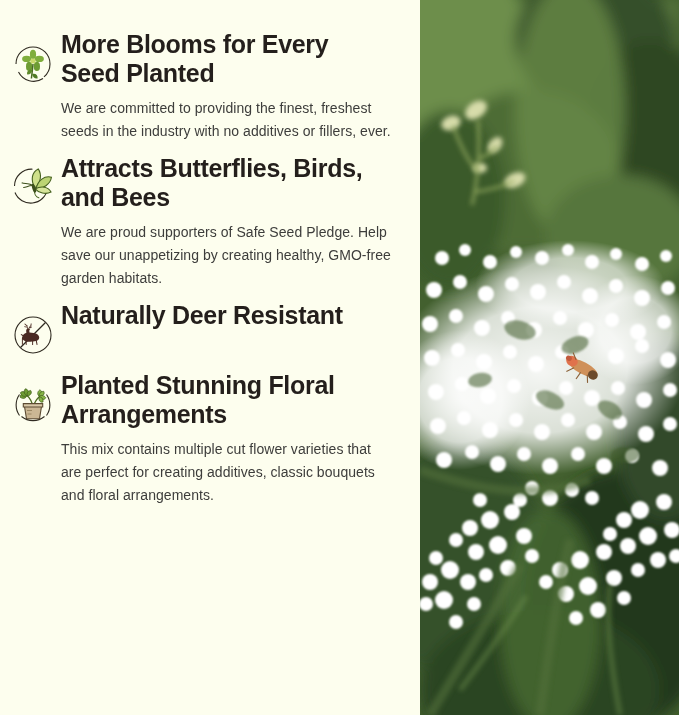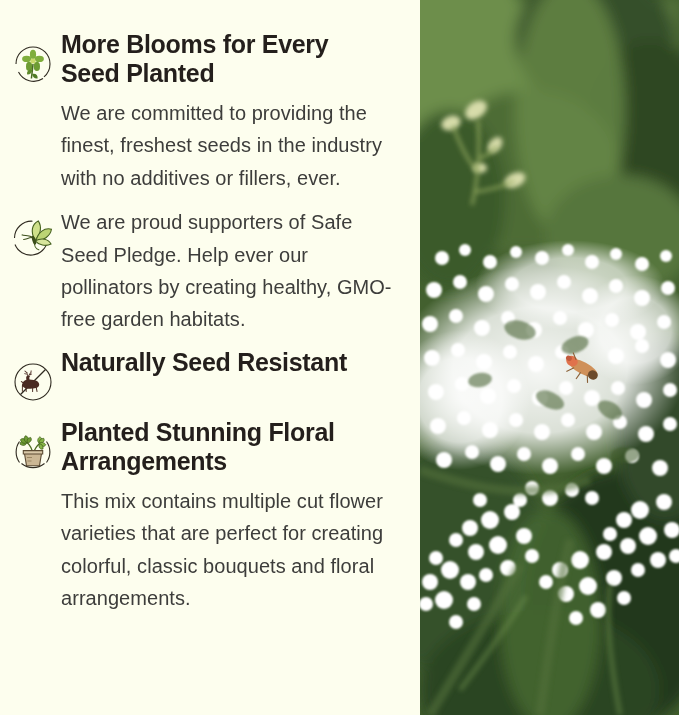--- a/index.html
+++ b/index.html
@@ -53,21 +53,21 @@
   .feature-title {
     font-size: 25px;
     font-weight: bold;
     line-height: 1.16;
     color: #241f1c;
     letter-spacing: -0.3px;
     margin-bottom: 9px;
   }
 
   .feature-desc {
-    font-size: 20px;
+    font-size: 14px;
     line-height: 1.62;
     color: #3d3d3b;
     letter-spacing: 0.05px;
   }
 
   
   .photo-panel {
     position: relative;
     width: 259px;
     height: 715px;
@@ -117,42 +117,43 @@
             <path d="M1 4 C5 -3 13 -6 19 -2 C16 4 7 7 1 4Z" fill="#bcd474" stroke="#46611f" stroke-width="1.1"></path>
             <path d="M0 4 C2 9 8 13 14 12 C13 6 7 3 0 4Z" fill="#d7e59c" stroke="#46611f" stroke-width="1.1"></path>
             <path d="M-1 4 C-3 9 -2 12 1 14" fill="none" stroke="#46611f" stroke-width="1"></path>
             <ellipse cx="-1" cy="3" rx="1.7" ry="4.6" fill="#3c4f1a"></ellipse>
             <path d="M-2 -1 C-6 -4 -9 -4 -11 -6" fill="none" stroke="#3c4f1a" stroke-width="1"></path>
             <path d="M-2 0 C-6 -1 -9 0 -11 -1" fill="none" stroke="#3c4f1a" stroke-width="1"></path>
           </g>
         </svg>
       </div>
       <div class="feature-text">
-        <div class="feature-desc">We are proud supporters of Safe Seed Pledge. Help ever our pollinators by creating healthy, GMO-free garden habitats.</div>
+        <div class="feature-title">Attracts Butterflies, Birds, and Bees</div>
+        <div class="feature-desc">We are proud supporters of Safe Seed Pledge. Help save our unappetizing by creating healthy, GMO-free garden habitats.</div>
       </div>
     </div>
 
     <div class="feature-row">
       <div class="feature-icon-wrap">
         <svg width="48" height="48" viewBox="0 0 48 48">
           <circle cx="24" cy="24" r="18" fill="none" stroke="#2f2a20" stroke-width="1.1"></circle>
           <line x1="11.5" y1="36.5" x2="36.5" y2="11.5" stroke="#2f2a20" stroke-width="1.2"></line>
           <g fill="#4a2a22">
             <path d="M18.5 17.6 c-.9 .5 -1.4 1.5 -1.3 2.6 l.2 1.6 c-1.6 .6 -2.6 1.4 -3.4 2.3 l-1.8 -1.1 -.5 .8 1.9 1.2 c-.5 1 -.7 2 -.7 3.1 l0 5.6 .95 0 0 -5.2 c.6 .8 1.5 1.4 2.6 1.8 l.4 3.6 .95 -.1 -.35 -3.3 c1.3 .25 2.7 .3 4.1 .2 l1.6 -.12 0 3.3 .95 0 0 -3.45 2.7 -.45 .85 3.9 .95 -.2 -.8 -3.9 c1.5 -.6 2.4 -1.7 2.4 -3.2 0 -2.6 -2.3 -4.4 -5.6 -4.7 l-4.1 -.35 -.2 -1.5 c-.1 -.8 .25 -1.4 .9 -1.8Z"></path>
             <path d="M18.3 18.4 c-.45 -1.4 -.8 -2.9 -.9 -4.4 l.9 -.1 c.1 1.1 .3 2.2 .6 3.2Z"></path>
             <path d="M17.4 14.9 l-2.1 -1.8 .6 -.7 2.1 1.8Z"></path>
             <path d="M17.6 16.6 l-2.4 -.55 .2 -.9 2.4 .55Z"></path>
             <path d="M19 18.2 c .6 -1.3 1.4 -2.6 2.3 -3.7 l.7 .55 c-.8 1 -1.5 2.1 -2.05 3.3Z"></path>
             <path d="M21.4 15.2 l.35 -2.7 .9 .1 -.35 2.7Z"></path>
             <path d="M20.3 16.7 l2.2 -1.2 .45 .8 -2.2 1.2Z"></path>
           </g>
         </svg>
       </div>
       <div class="feature-text">
-        <div class="feature-title">Naturally Seed Resistant</div>
+        <div class="feature-title">Naturally Deer Resistant</div>
       </div>
     </div>
 
     <div class="feature-row">
       <div class="feature-icon-wrap">
         <svg width="48" height="48" viewBox="0 0 48 48">
           <path d="M10.5 13.5a18 18 0 0 0 0 21" fill="none" stroke="#2f2a20" stroke-width="1.1"></path>
           <path d="M37.5 13.5a18 18 0 0 1 0 21" fill="none" stroke="#2f2a20" stroke-width="1.1"></path>
           <path d="M12.5 35.5a18 18 0 0 0 23 0" fill="none" stroke="#2f2a20" stroke-width="1.1"></path>
           <path d="M24 26 C23 21 21 17 18 14.5" fill="none" stroke="#4e6b22" stroke-width="1.3"></path>
@@ -170,21 +171,21 @@
             <path d="M30 15.9 c-.6 3.5 1.3 5.9 4 5.1 c.6 -3 -1.3 -5.3 -4 -5.1Z"></path>
           </g>
           <path d="M15.5 25.5 h17 l-2 12.2 h-13Z" fill="#cbb794" stroke="#5c4b33" stroke-width="1.1"></path>
           <path d="M14.3 22.6 h19.4 v3.4 h-19.4Z" fill="#d9c8a8" stroke="#5c4b33" stroke-width="1.1"></path>
           <line x1="18" y1="29.5" x2="23" y2="29.5" stroke="#9b8763" stroke-width="1"></line>
           <line x1="18.5" y1="33" x2="22.5" y2="33" stroke="#9b8763" stroke-width="1"></line>
         </svg>
       </div>
       <div class="feature-text">
         <div class="feature-title">Planted Stunning Floral Arrangements</div>
-        <div class="feature-desc">This mix contains multiple cut flower varieties that are perfect for creating colorful, classic bouquets and floral arrangements.</div>
+        <div class="feature-desc">This mix contains multiple cut flower varieties that are perfect for creating additives, classic bouquets and floral arrangements.</div>
       </div>
     </div>
 
   </div>
 
   <div class="photo-panel">
     <svg viewBox="0 0 259 715" preserveAspectRatio="none">
       <defs>
         <radialGradient id="blurW" cx="50%" cy="50%" r="50%">
           <stop offset="0%" stop-color="#ffffff" stop-opacity="1"></stop>

